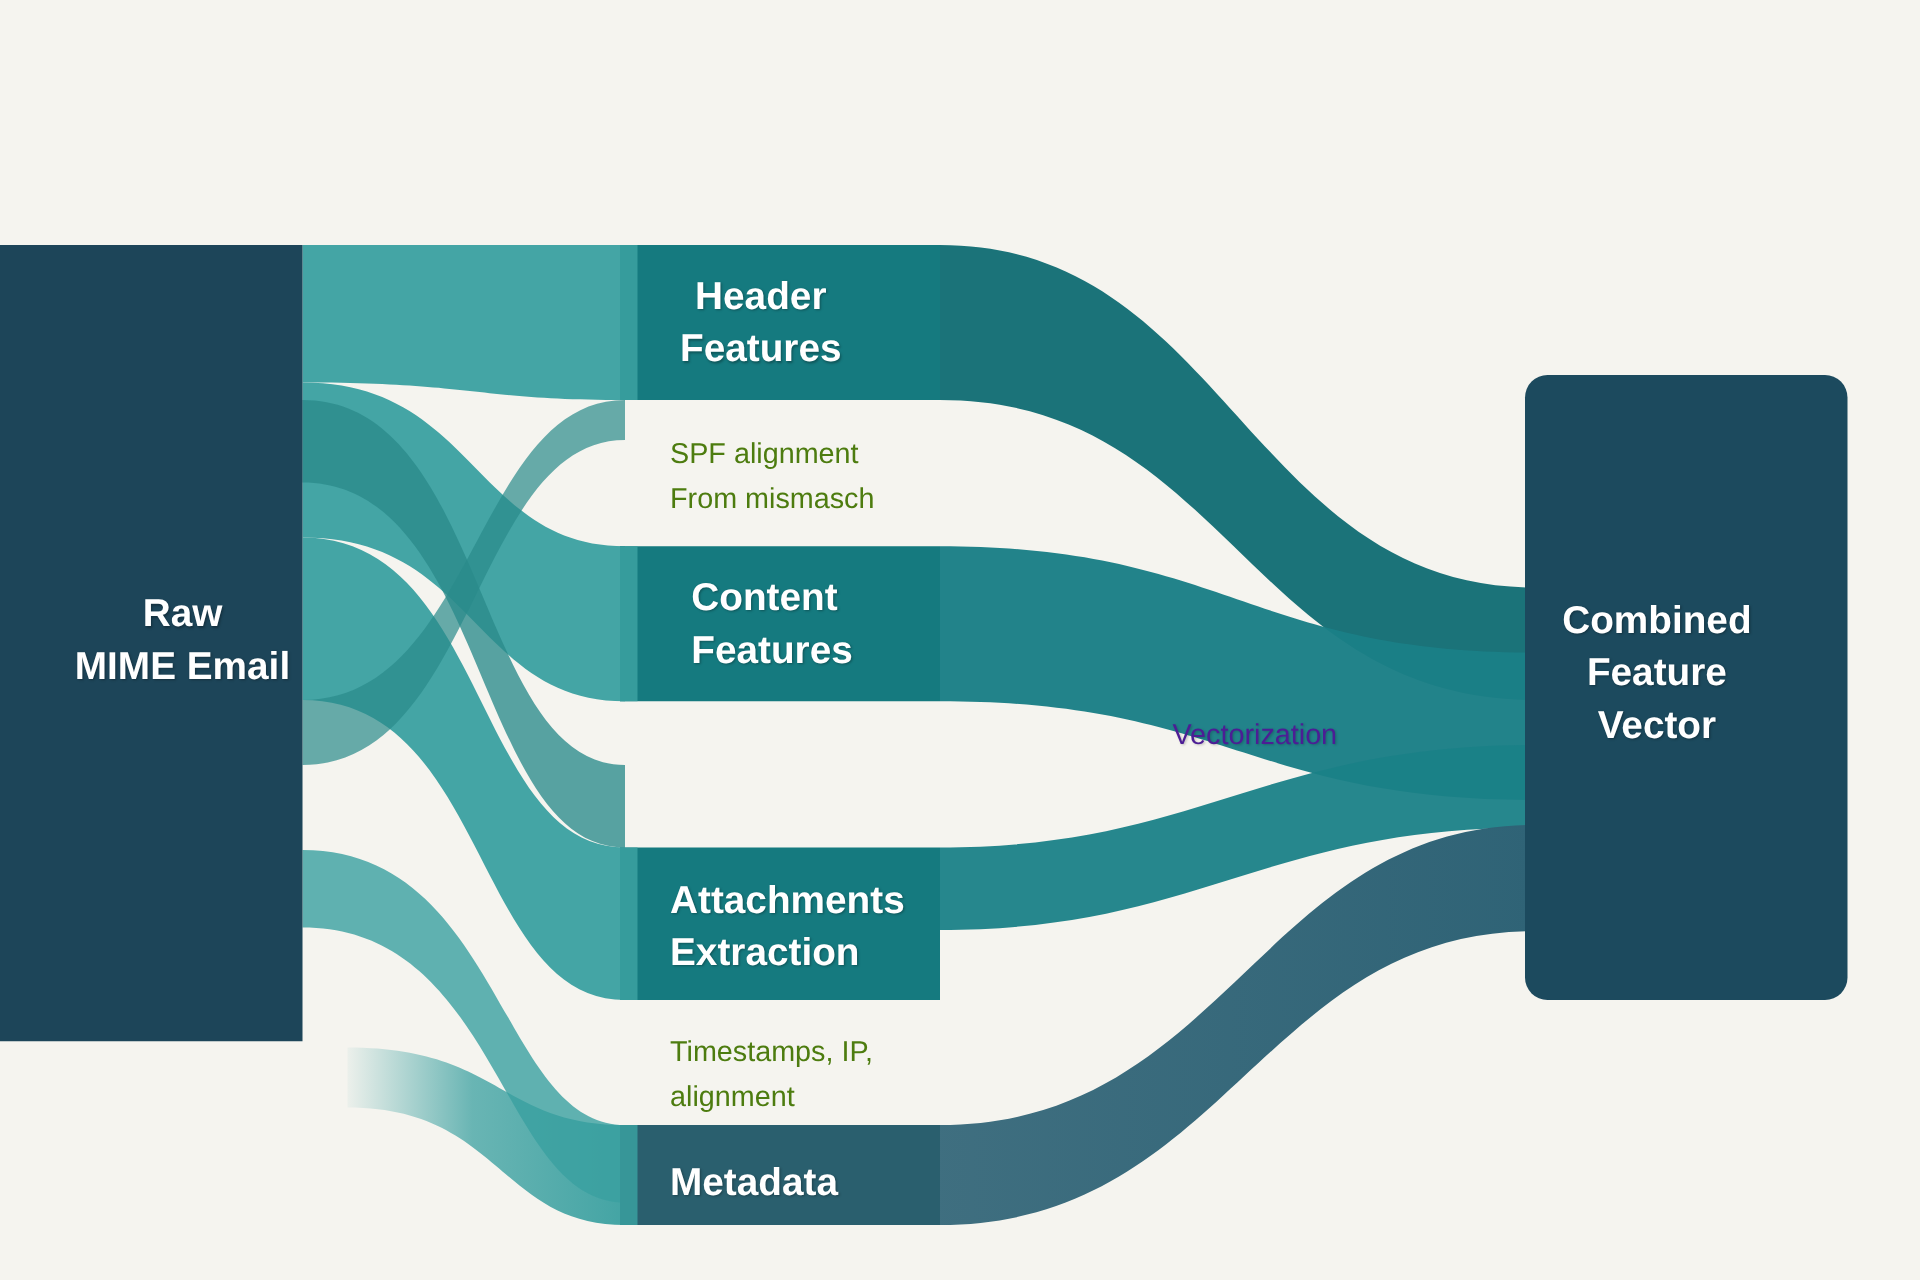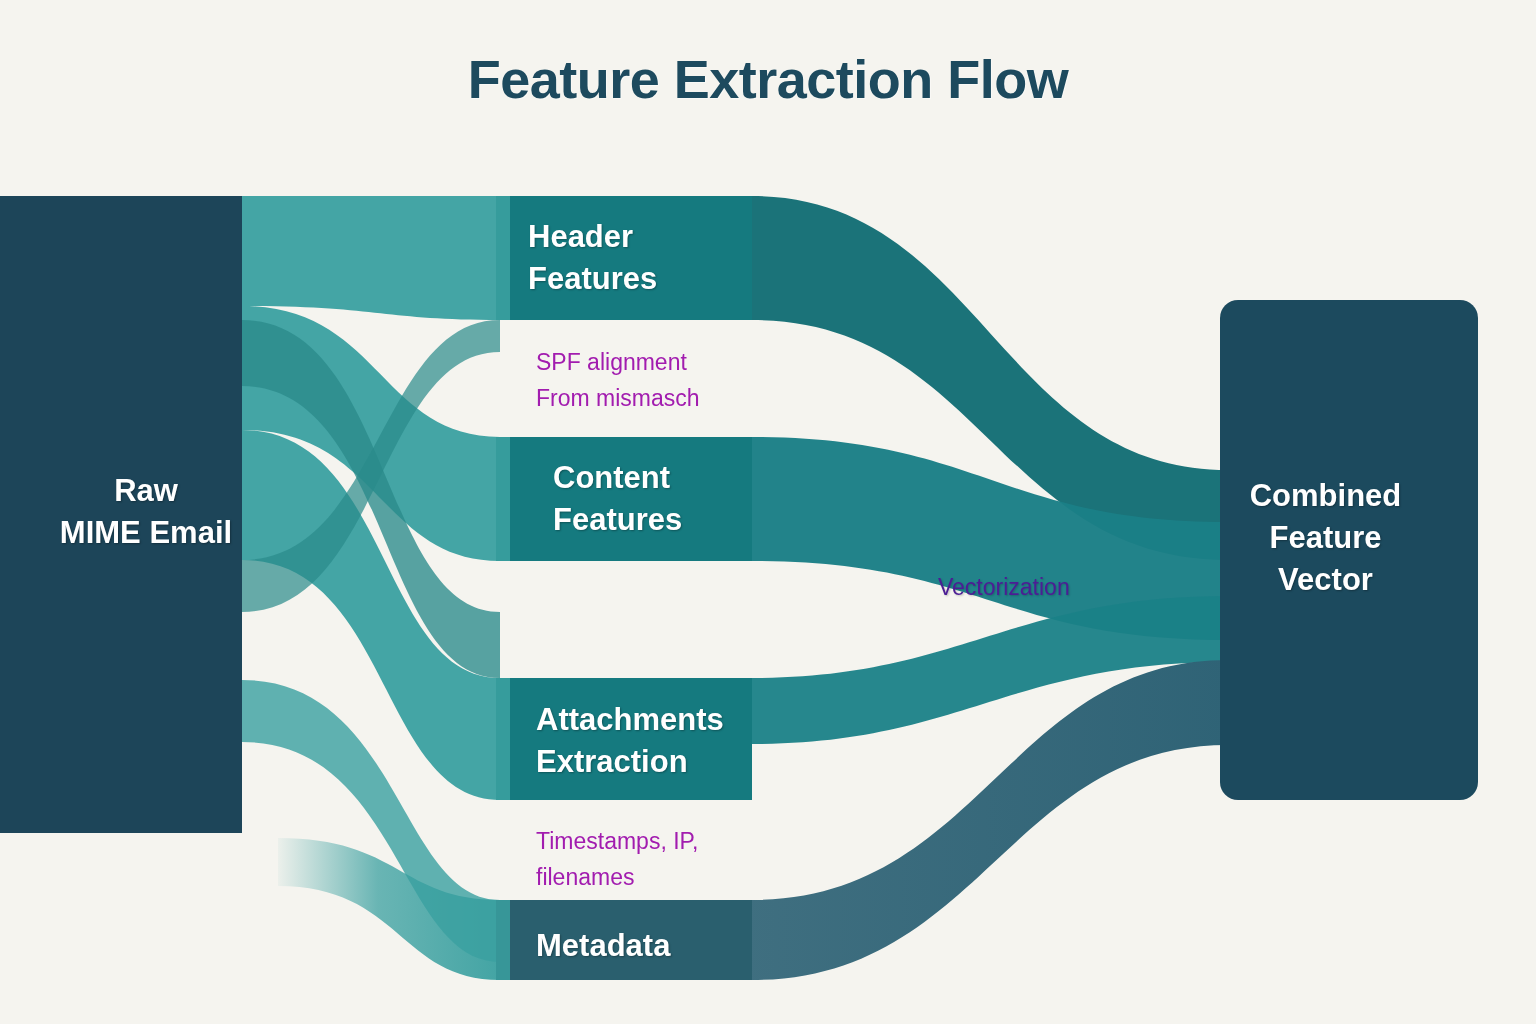--- a/index.html
+++ b/index.html
@@ -47,21 +47,21 @@
     line-height: 1.36;
     text-shadow: 1px 1px 2px rgba(0,0,0,0.30);
     white-space: pre-line;
     pointer-events: none;
   }
   .node-label.center {
     text-align: center;
   }
   .caption {
     position: absolute;
-    color: #a21caf;
+    color: #4d7c0f;
     font-size: 23px;
     font-weight: normal;
     line-height: 1.58;
     white-space: pre-line;
     pointer-events: none;
   }
   .flow-label {
     position: absolute;
     color: #4c1d95;
     font-size: 23px;
@@ -140,40 +140,39 @@
 
       <path d="M752,900 C980,900 1010,660 1228,660
                L1228,745 C1010,745 980,980 752,980 Z" fill="url(#slateGrad)"></path>
     </g>
 
     <rect x="0" y="196" width="242" height="637" fill="#1d4559"></rect>
 
     <rect x="1220" y="300" width="258" height="500" rx="18" ry="18" fill="#1c4a5e"></rect>
   </svg>
 
-  <div class="title">Feature Extraction Flow</div>
 
   <div class="node-label" style="left:0px; top:470px; width:292px; text-align:center;">Raw
 MIME Email</div>
 
-  <div class="node-label" style="left:528px; top:216px;">Header
+  <div class="node-label" style="left:544px; top:216px;text-align:center;">Header
 Features</div>
 
   <div class="caption" style="left:536px; top:344px;">SPF alignment
 From mismasch</div>
 
   <div class="node-label" style="left:516px; top:457px;margin-left:37px;">Content
 Features</div>
 
 
   <div class="node-label" style="left:536px; top:699px;">Attachments
 Extraction</div>
 
   <div class="caption" style="left:536px; top:823px;">Timestamps, IP,
-filenames</div>
+alignment</div>
 
   <div class="node-label" style="left:536px; top:925px;">Metadata</div>
 
   <div class="flow-label" style="left:938px; top:560px;">Vectorization</div>
 
   <div class="node-label center" style="left:1220px; top:475px; width:211px;">Combined
 Feature
 Vector</div>
 
 </div>

